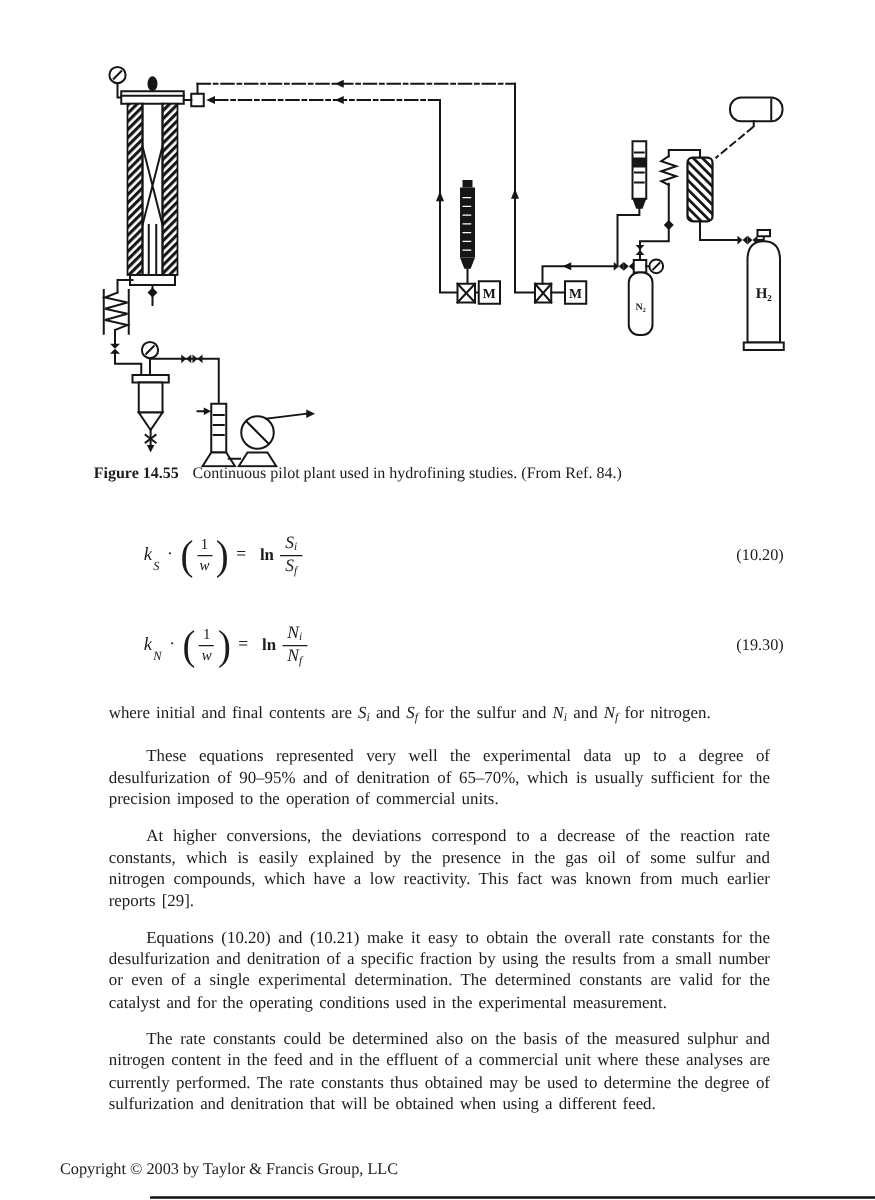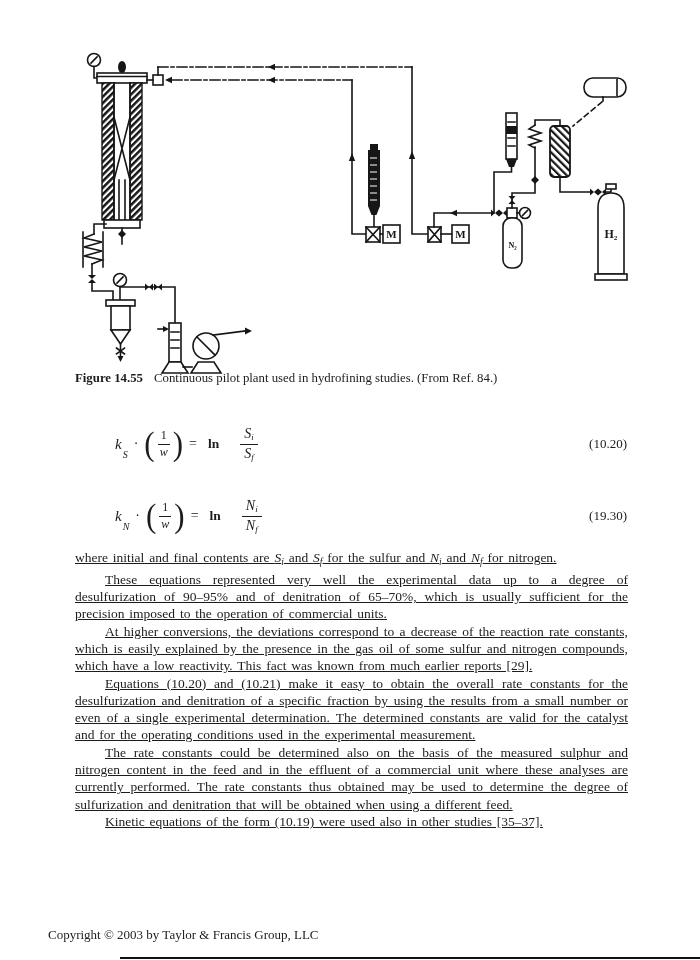--- a/index.html
+++ b/index.html
@@ -27,28 +27,28 @@
   .eq-left{display:flex;align-items:center;margin-left:40px;}
   .eq-var{font-style:italic;font-size:15px;}
   .eq-sub{font-style:italic;font-size:10px;align-self:flex-end;margin:0 1px 2px 1px;}
   .eq-op{margin:0 5px;font-size:14px;}
   .paren{font-size:31px;font-weight:normal;line-height:0.9;transform:scaleY(1.08);margin:0 1px;}
   .frac{display:inline-flex;flex-direction:column;align-items:center;line-height:1.1;margin:0 2px;}
   .frac .fnum{padding:0 3px 1px 3px;border-bottom:1.2px solid #1c1c1c;}
   .frac .fden{padding-top:1px;}
   .frac .fv{font-style:italic;}
   .fr-small{font-size:12px;}
-  .fr-big .fnum,.fr-big .fden{font-size:14px;font-style:italic;padding-left:4px;padding-right:4px;margin-left:16px;}
+  .fr-big .fnum,.fr-big .fden{font-size:14px;font-style:italic;padding-left:4px;padding-right:4px;}
   .fr-big .fsub{font-style:italic;font-size:9px;vertical-align:-2px;}
   .eq-fn{font-style:normal;margin:0 3px 0 6px;font-size:13.5px;font-weight:bold;}
   .eq-tag{font-size:13px;}
   
   .bodytext{position:absolute;left:75px;top:549px;width:553px;font-size:13.5px;
             line-height:17.3px;text-align:justify;word-spacing:1.5px;}
-  .bodytext p{margin:0;text-decoration:underline;}
+  .bodytext p{margin:12px;}
   .bodytext p.ind{text-indent:30px;}
   .var{font-style:italic;}
   .vsub{font-style:italic;font-size:9.5px;vertical-align:-2.5px;}
   
   .footer{position:absolute;left:48px;top:927px;font-size:13px;}
   .bottom-edge{position:absolute;left:120px;top:957px;width:580px;height:2px;background:#111;}
 </style>
 </head>
 <body>
 
@@ -275,19 +275,18 @@
     </div>
     <span class="eq-tag">(19.30)</span>
   </div>
 
   <div class="bodytext">
     <p><span>where initial and final contents are </span><span class="var">S</span><span class="vsub">i</span><span> and </span><span class="var">S</span><span class="vsub">f</span><span> for the sulfur and </span><span class="var">N</span><span class="vsub">i</span><span> and </span><span class="var">N</span><span class="vsub">f</span><span> for nitrogen.</span></p>
     <p class="ind">These equations represented very well the experimental data up to a degree of desulfurization of 90–95% and of denitration of 65–70%, which is usually sufficient for the precision imposed to the operation of commercial units.</p>
     <p class="ind">At higher conversions, the deviations correspond to a decrease of the reaction rate constants, which is easily explained by the presence in the gas oil of some sulfur and nitrogen compounds, which have a low reactivity. This fact was known from much earlier reports [29].</p>
     <p class="ind">Equations (10.20) and (10.21) make it easy to obtain the overall rate constants for the desulfurization and denitration of a specific fraction by using the results from a small number or even of a single experimental determination. The determined constants are valid for the catalyst and for the operating conditions used in the experimental measurement.</p>
     <p class="ind">The rate constants could be determined also on the basis of the measured sulphur and nitrogen content in the feed and in the effluent of a commercial unit where these analyses are currently performed. The rate constants thus obtained may be used to determine the degree of sulfurization and denitration that will be obtained when using a different feed.</p>
-    <p class="ind">Kinetic equations of the form (10.19) were used also in other studies [35–37].</p>
   </div>
 
   <div class="footer">Copyright © 2003 by Taylor &amp; Francis Group, LLC</div>
   <div class="bottom-edge"></div>
 
 </div>
 
 </body></html>

